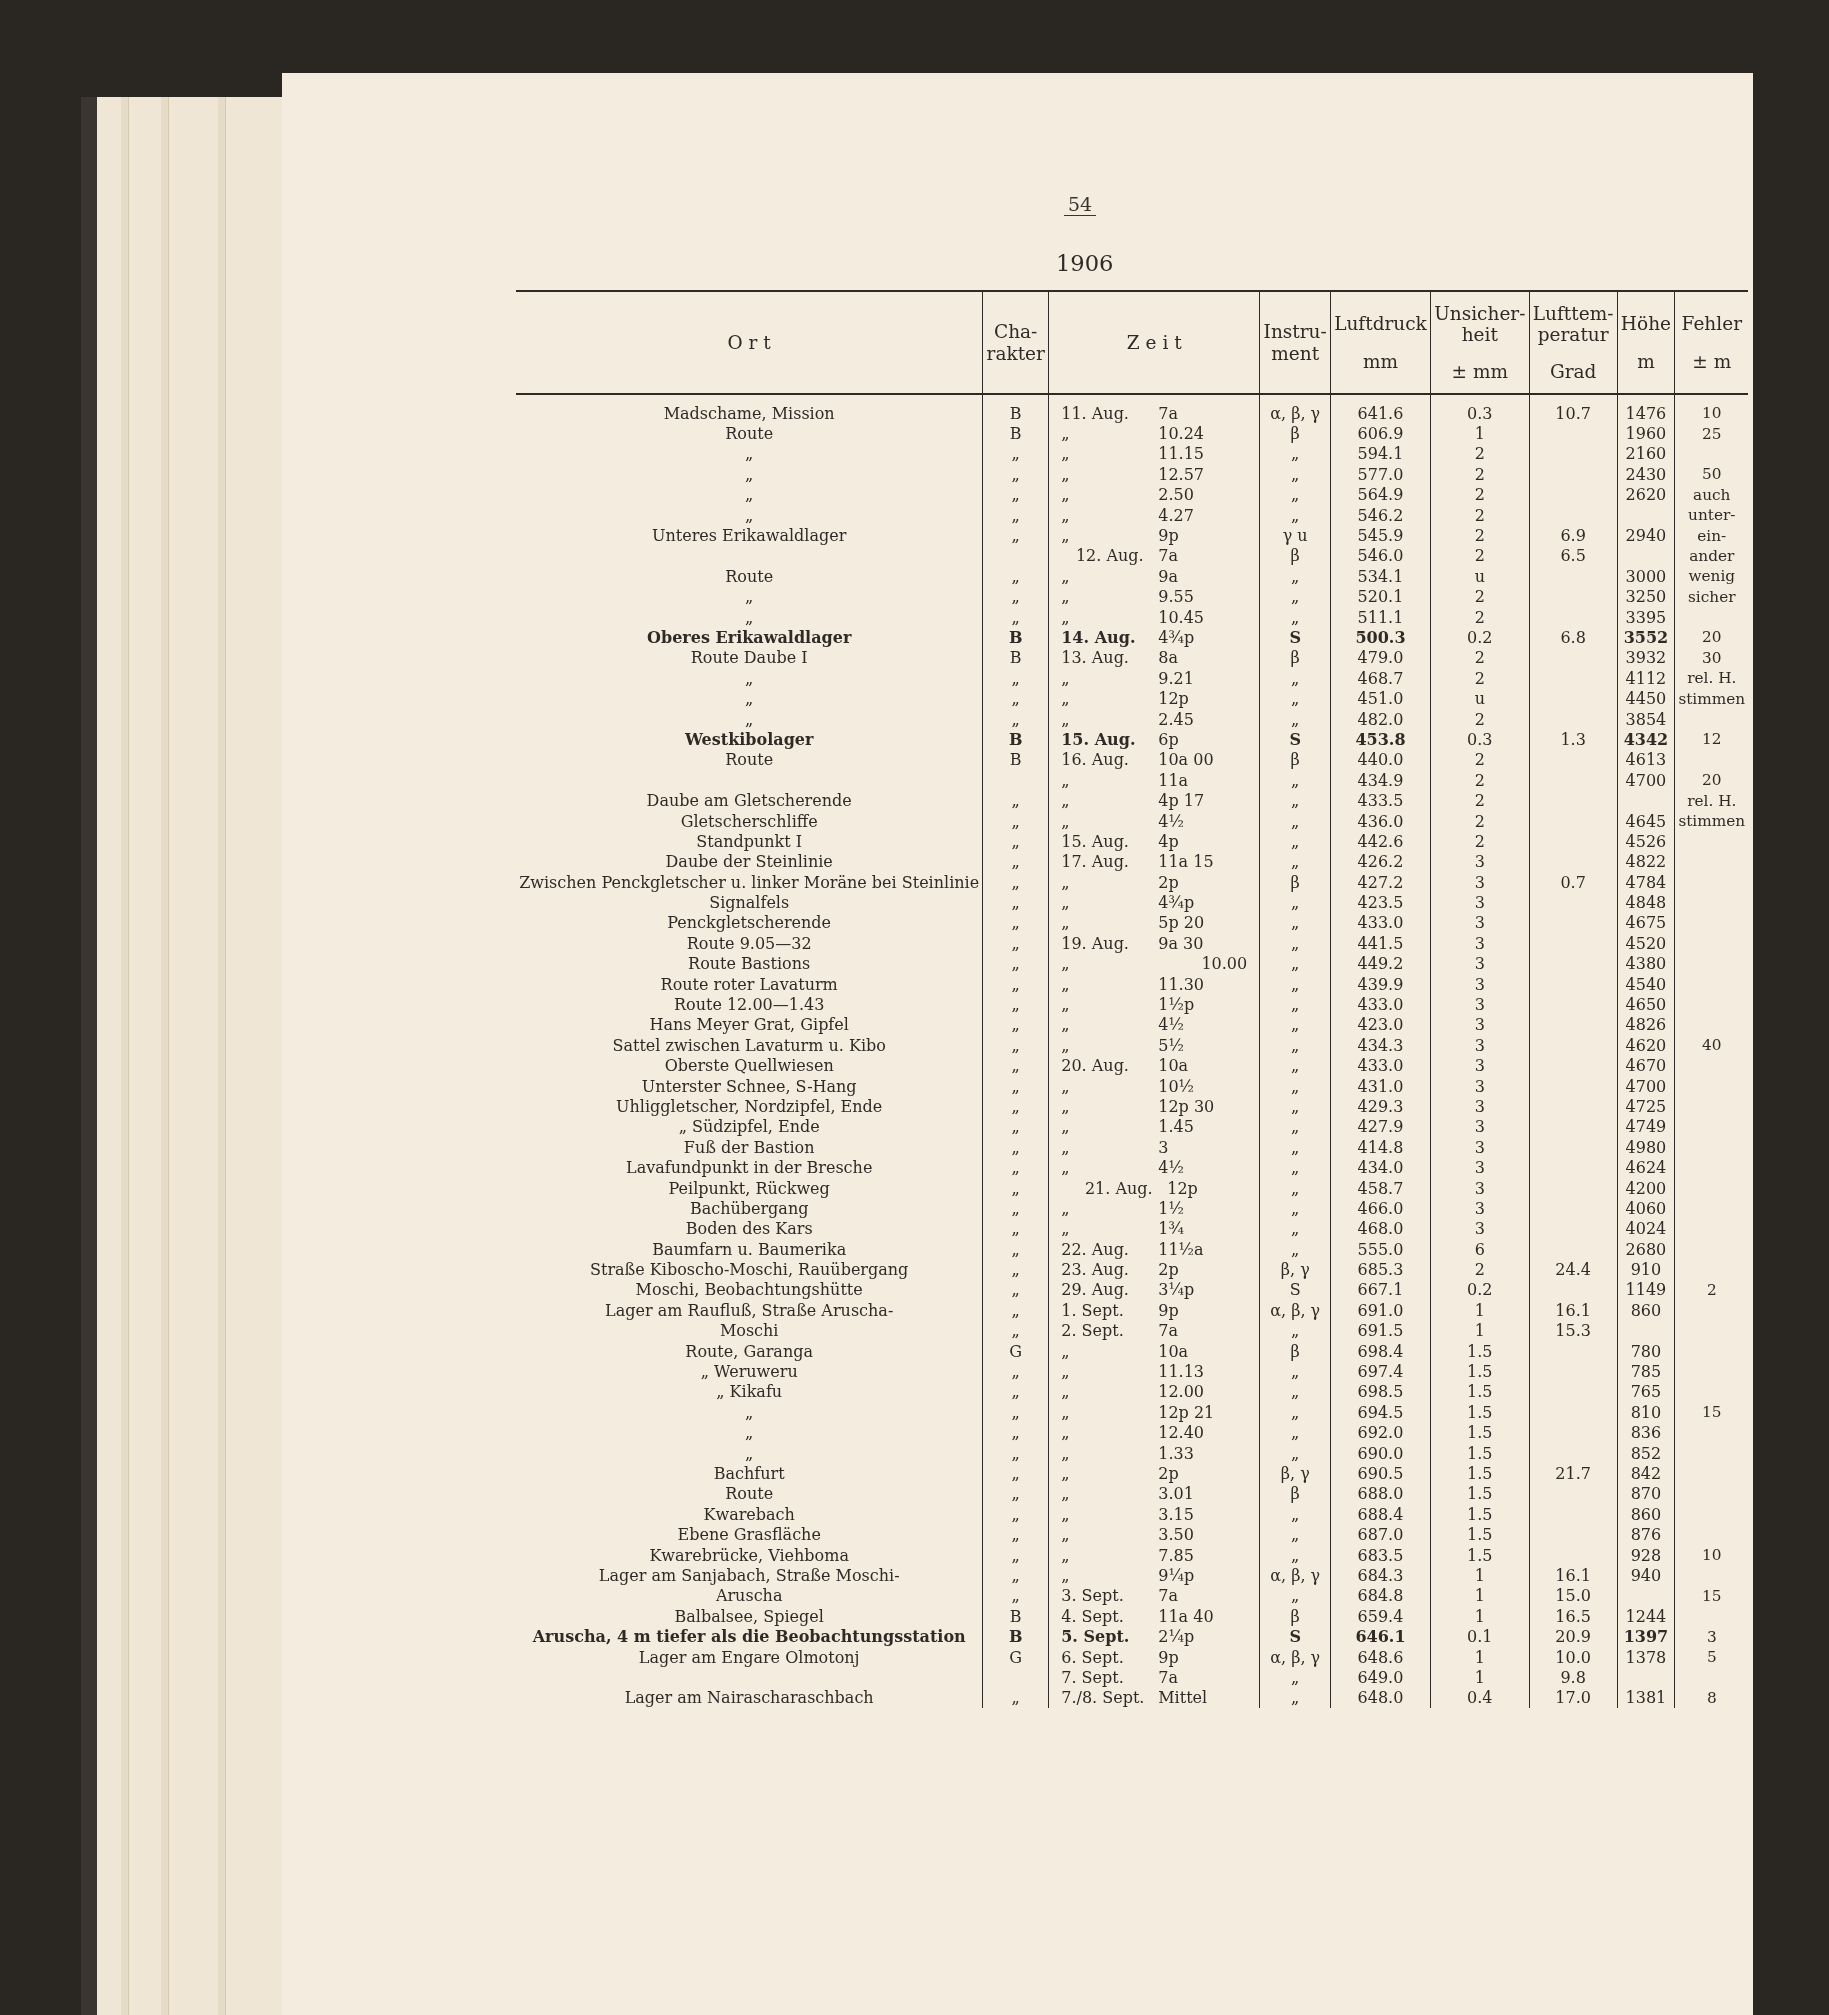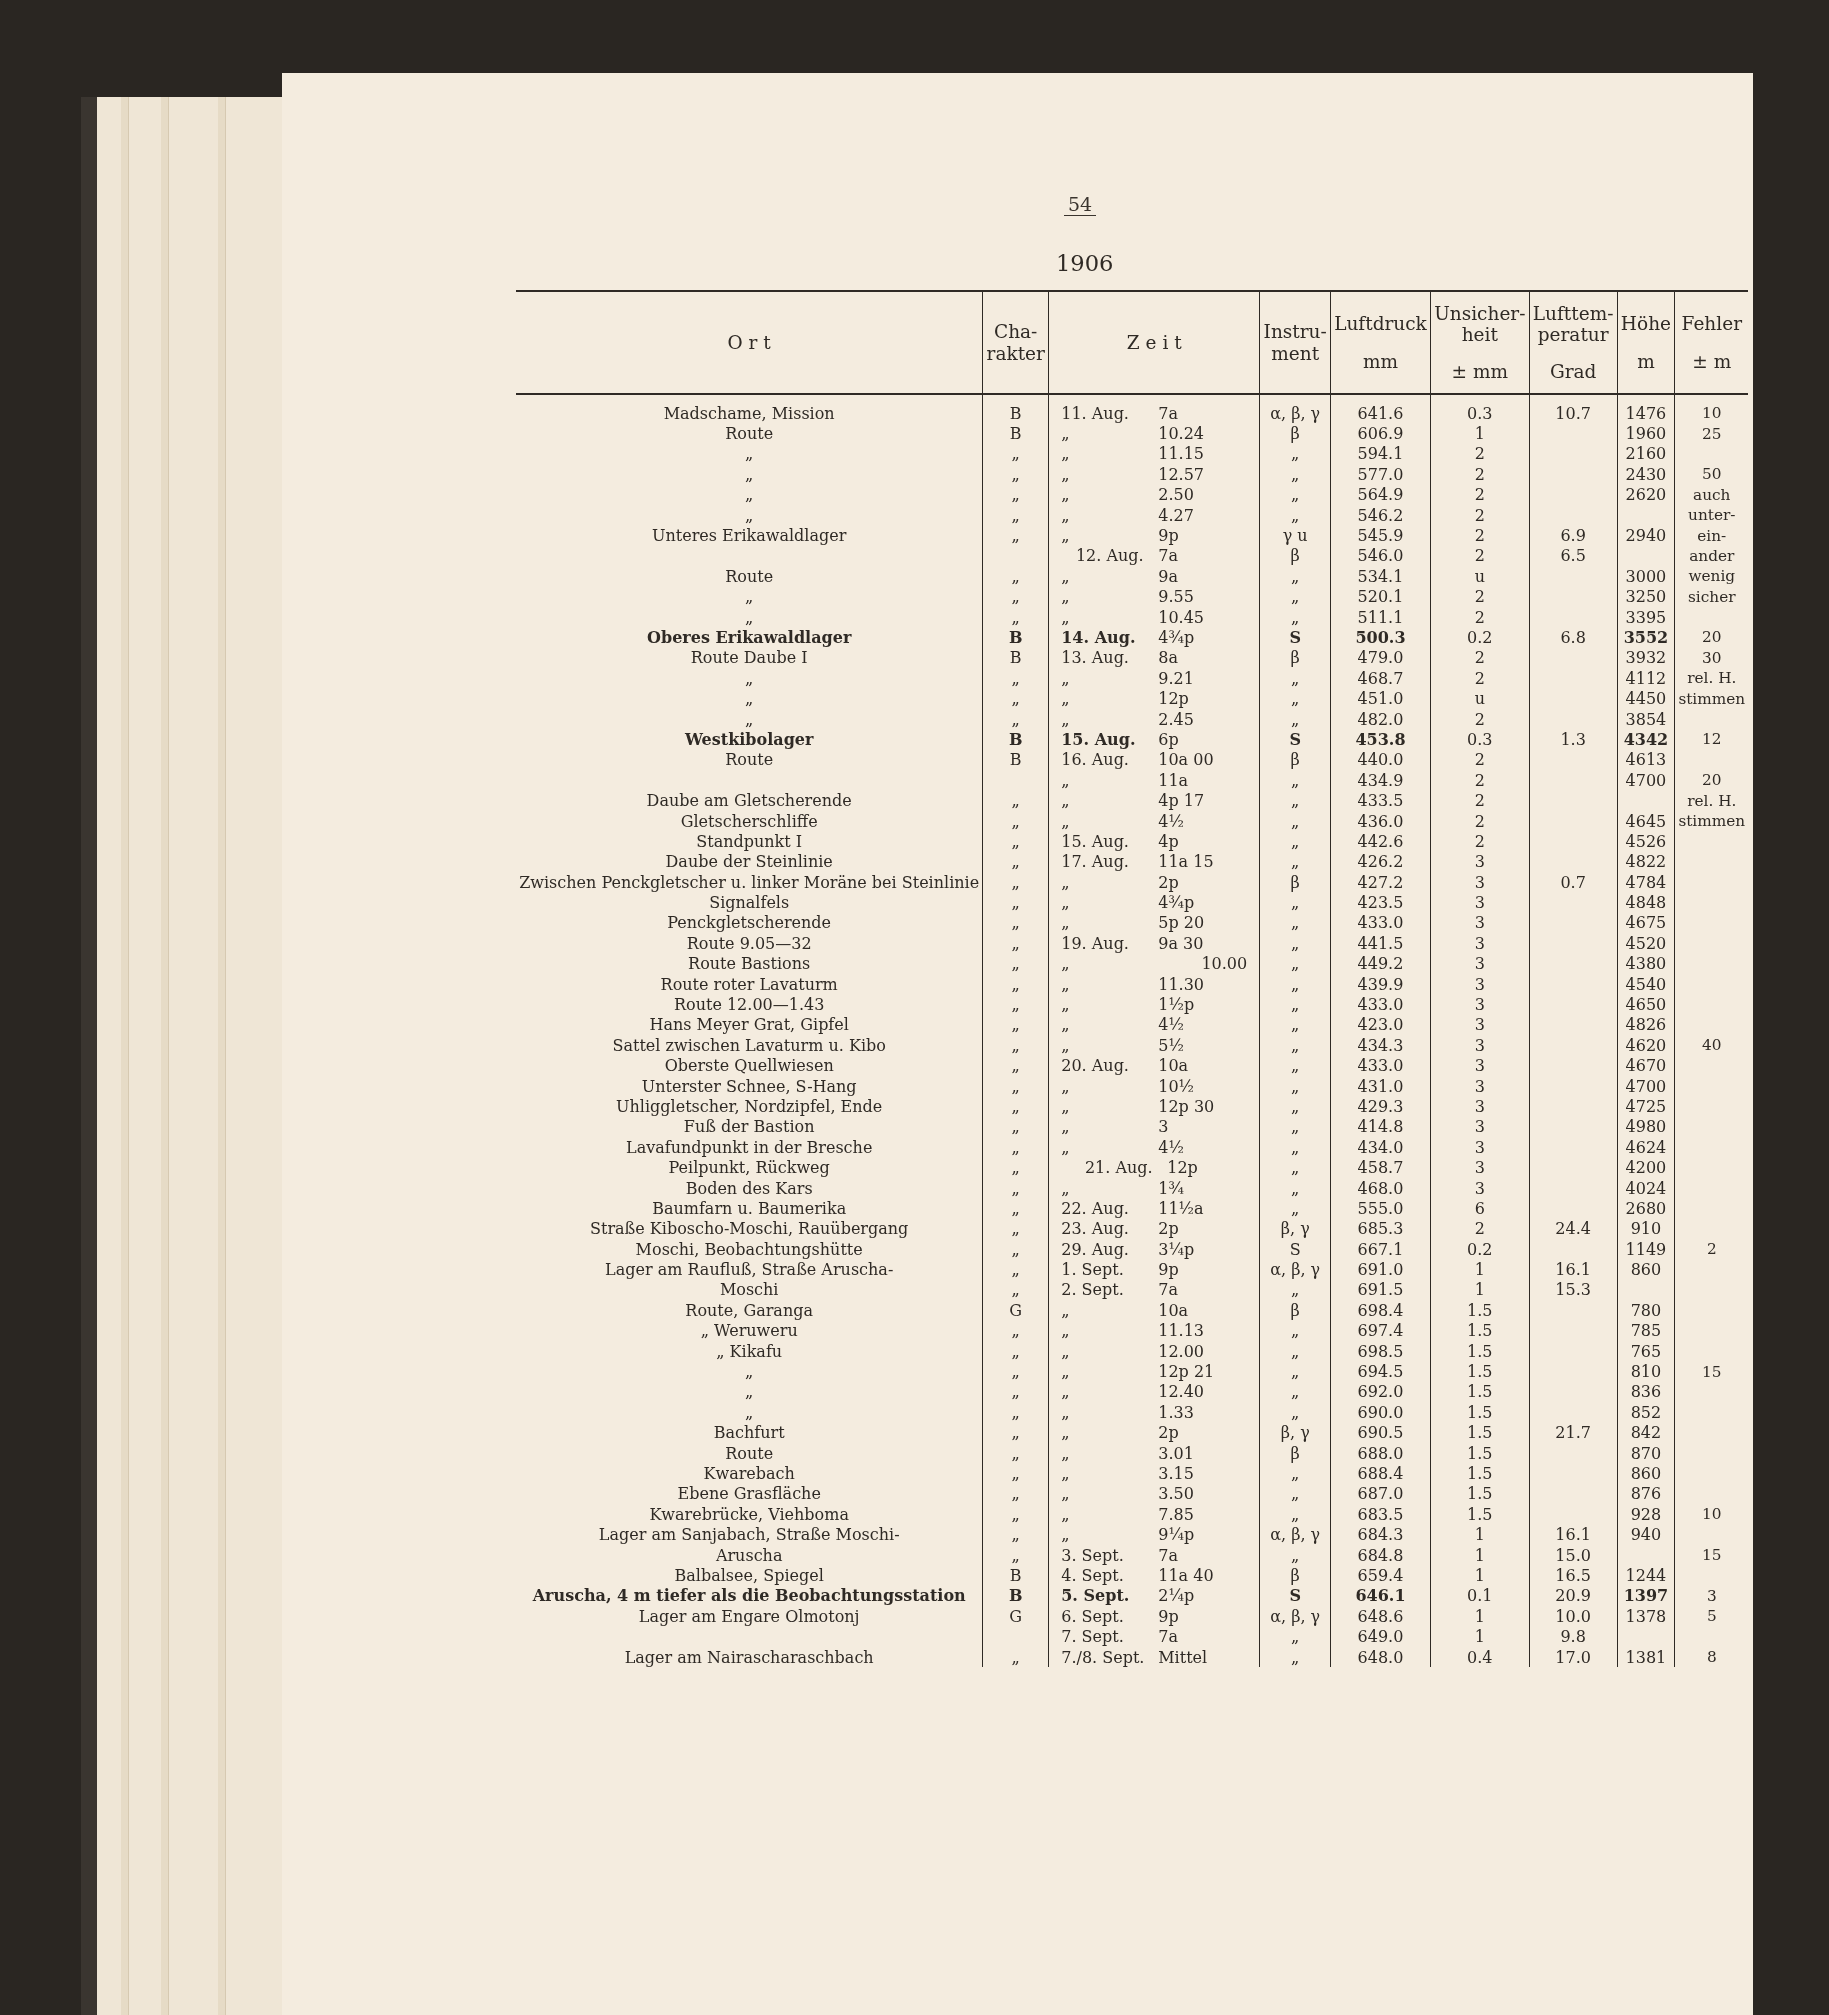--- a/index.html
+++ b/index.html
@@ -428,20 +428,31 @@
         <td>„</td>
         <td><span style="display: inline-block; width: 97px; text-align: left;">„</span><span style="display: inline-block; width: 89px; text-align: left;">12p 30</span></td>
         <td>„</td>
         <td>429.3</td>
         <td>3</td>
         <td></td>
         <td>4725</td>
         <td class="fehler"></td>
       </tr>
       <tr>
+        <td class="ort">„ Südzipfel, Ende</td>
+        <td>„</td>
+        <td><span style="display: inline-block; width: 97px; text-align: left;">„</span><span style="display: inline-block; width: 89px; text-align: left;">1.45</span></td>
+        <td>„</td>
+        <td>427.9</td>
+        <td>3</td>
+        <td></td>
+        <td>4749</td>
+        <td class="fehler"></td>
+      </tr>
+      <tr>
         <td class="ort">Fuß der Bastion</td>
         <td>„</td>
         <td><span style="display: inline-block; width: 97px; text-align: left;">„</span><span style="display: inline-block; width: 89px; text-align: left;">3</span></td>
         <td>„</td>
         <td>414.8</td>
         <td>3</td>
         <td></td>
         <td>4980</td>
         <td class="fehler"></td>
       </tr>
@@ -458,20 +469,31 @@
       </tr>
       <tr>
         <td class="ort">Peilpunkt, Rückweg</td>
         <td>„</td>
         <td><span style="display: inline-block; width: 97px; text-align: center; margin-left: 18px;">21. Aug.</span><span style="display: inline-block; width: 89px; text-align: left;">12p</span></td>
         <td>„</td>
         <td>458.7</td>
         <td>3</td>
         <td></td>
         <td>4200</td>
+        <td class="fehler"></td>
+      </tr>
+      <tr>
+        <td class="ort">Bachübergang</td>
+        <td>„</td>
+        <td><span style="display: inline-block; width: 97px; text-align: left;">„</span><span style="display: inline-block; width: 89px; text-align: left;">1½</span></td>
+        <td>„</td>
+        <td>466.0</td>
+        <td>3</td>
+        <td></td>
+        <td>4060</td>
         <td class="fehler"></td>
       </tr>
       <tr>
         <td class="ort">Boden des Kars</td>
         <td>„</td>
         <td><span style="display: inline-block; width: 97px; text-align: left;">„</span><span style="display: inline-block; width: 89px; text-align: left;">1¾</span></td>
         <td>„</td>
         <td>468.0</td>
         <td>3</td>
         <td></td>

